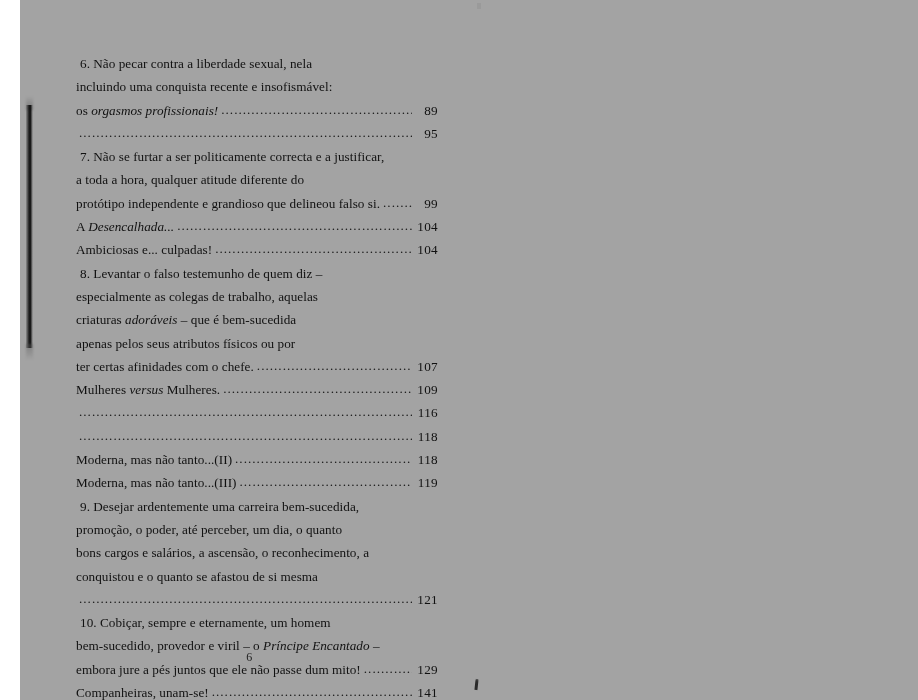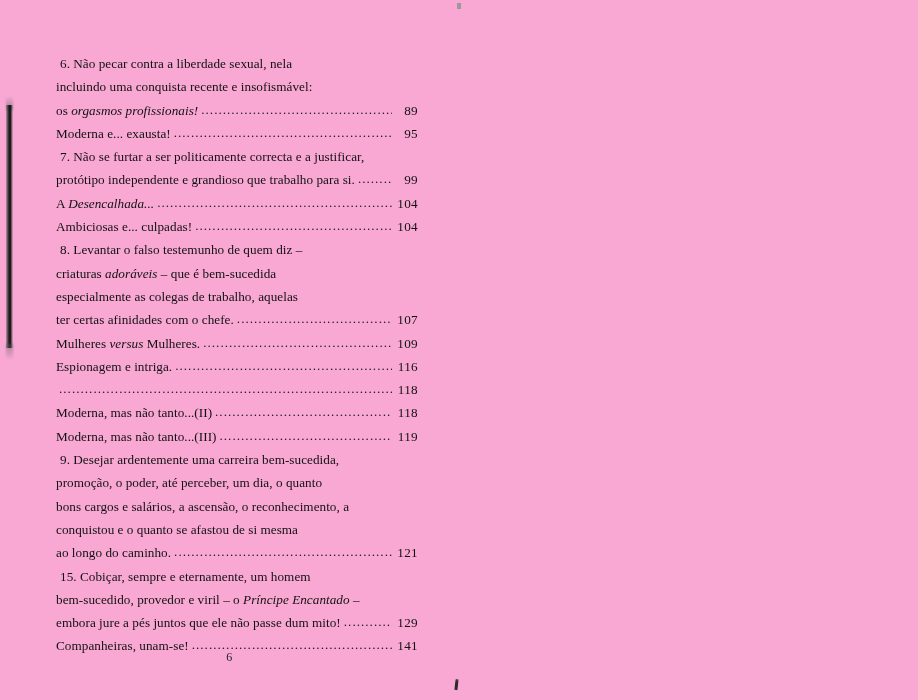--- a/index.html
+++ b/index.html
@@ -12,21 +12,22 @@
     height: 700px;
     overflow: hidden;
     font-family: "Liberation Serif", "DejaVu Serif", serif;
     color: #111111;
     position: relative;
   }
 
   .spread {
     position: absolute;
     inset: 0;
-    background: #f9a8d4;
+    background: #a3a3a3;
+    margin-left: 20px;
   }
 
   
   .scan-edge {
     position: absolute;
     left: 6px;
     top: 105px;
     width: 7px;
     height: 243px;
     background: linear-gradient(to right,
@@ -148,67 +149,73 @@
         <div class="toc-line cont nolead">
           <span class="txt">incluindo uma conquista recente e insofismável:</span>
           <span class="pg"></span>
         </div>
         <div class="toc-line cont">
           <span class="txt">os <i>orgasmos profissionais!</i></span>
           <span class="leader">........................................................................................................................</span>
           <span class="pg">89</span>
         </div>
         <div class="toc-line cont">
-          <span class="txt">Moderna e... exausta!</span>
           <span class="leader">........................................................................................................................</span>
           <span class="pg">95</span>
         </div>
         <div class="toc-line num nolead">
           <span class="txt">7. Não se furtar a ser politicamente correcta e a justificar,</span>
           <span class="pg"></span>
         </div>
-        <div class="toc-line cont">
-          <span class="txt">protótipo independente e grandioso que trabalho para si.</span>
+        <div class="toc-line cont nolead">
+          <span class="txt">a toda a hora, qualquer atitude diferente do</span>
+          <span class="pg"></span>
+        </div>
+        <div class="toc-line cont">
+          <span class="txt">protótipo independente e grandioso que delineou falso si.</span>
           <span class="leader">........................................................................................................................</span>
           <span class="pg">99</span>
         </div>
         <div class="toc-line cont">
           <span class="txt">A <i>Desencalhada...</i></span>
           <span class="leader">........................................................................................................................</span>
           <span class="pg">104</span>
         </div>
         <div class="toc-line cont">
           <span class="txt">Ambiciosas e... culpadas!</span>
           <span class="leader">........................................................................................................................</span>
           <span class="pg">104</span>
         </div>
         <div class="toc-line num nolead">
           <span class="txt">8. Levantar o falso testemunho de quem diz –</span>
           <span class="pg"></span>
         </div>
         <div class="toc-line cont nolead">
+          <span class="txt">especialmente as colegas de trabalho, aquelas</span>
+          <span class="pg"></span>
+        </div>
+        <div class="toc-line cont nolead">
           <span class="txt">criaturas <i>adoráveis</i> – que é bem-sucedida</span>
           <span class="pg"></span>
         </div>
         <div class="toc-line cont nolead">
-          <span class="txt">especialmente as colegas de trabalho, aquelas</span>
+          <span class="txt">apenas pelos seus atributos físicos ou por</span>
           <span class="pg"></span>
         </div>
         <div class="toc-line cont">
           <span class="txt">ter certas afinidades com o chefe.</span>
           <span class="leader">........................................................................................................................</span>
           <span class="pg">107</span>
         </div>
         <div class="toc-line cont">
           <span class="txt">Mulheres <i>versus</i> Mulheres.</span>
           <span class="leader">........................................................................................................................</span>
           <span class="pg">109</span>
         </div>
         <div class="toc-line cont">
-          <span class="txt">Espionagem e intriga.</span>
           <span class="leader">........................................................................................................................</span>
           <span class="pg">116</span>
         </div>
         <div class="toc-line cont">
           <span class="leader">........................................................................................................................</span>
           <span class="pg">118</span>
         </div>
         <div class="toc-line cont">
           <span class="txt">Moderna, mas não tanto...(II)</span>
           <span class="leader">........................................................................................................................</span>
@@ -229,26 +236,25 @@
         </div>
         <div class="toc-line cont nolead">
           <span class="txt">bons cargos e salários, a ascensão, o reconhecimento, a</span>
           <span class="pg"></span>
         </div>
         <div class="toc-line cont nolead">
           <span class="txt">conquistou e o quanto se afastou de si mesma</span>
           <span class="pg"></span>
         </div>
         <div class="toc-line cont">
-          <span class="txt">ao longo do caminho.</span>
           <span class="leader">........................................................................................................................</span>
           <span class="pg">121</span>
         </div>
         <div class="toc-line num nolead">
-          <span class="txt">15. Cobiçar, sempre e eternamente, um homem</span>
+          <span class="txt">10. Cobiçar, sempre e eternamente, um homem</span>
           <span class="pg"></span>
         </div>
         <div class="toc-line cont nolead">
           <span class="txt">bem-sucedido, provedor e viril – o <i>Príncipe Encantado</i> –</span>
           <span class="pg"></span>
         </div>
         <div class="toc-line cont">
           <span class="txt">embora jure a pés juntos que ele não passe dum mito!</span>
           <span class="leader">........................................................................................................................</span>
           <span class="pg">129</span>

